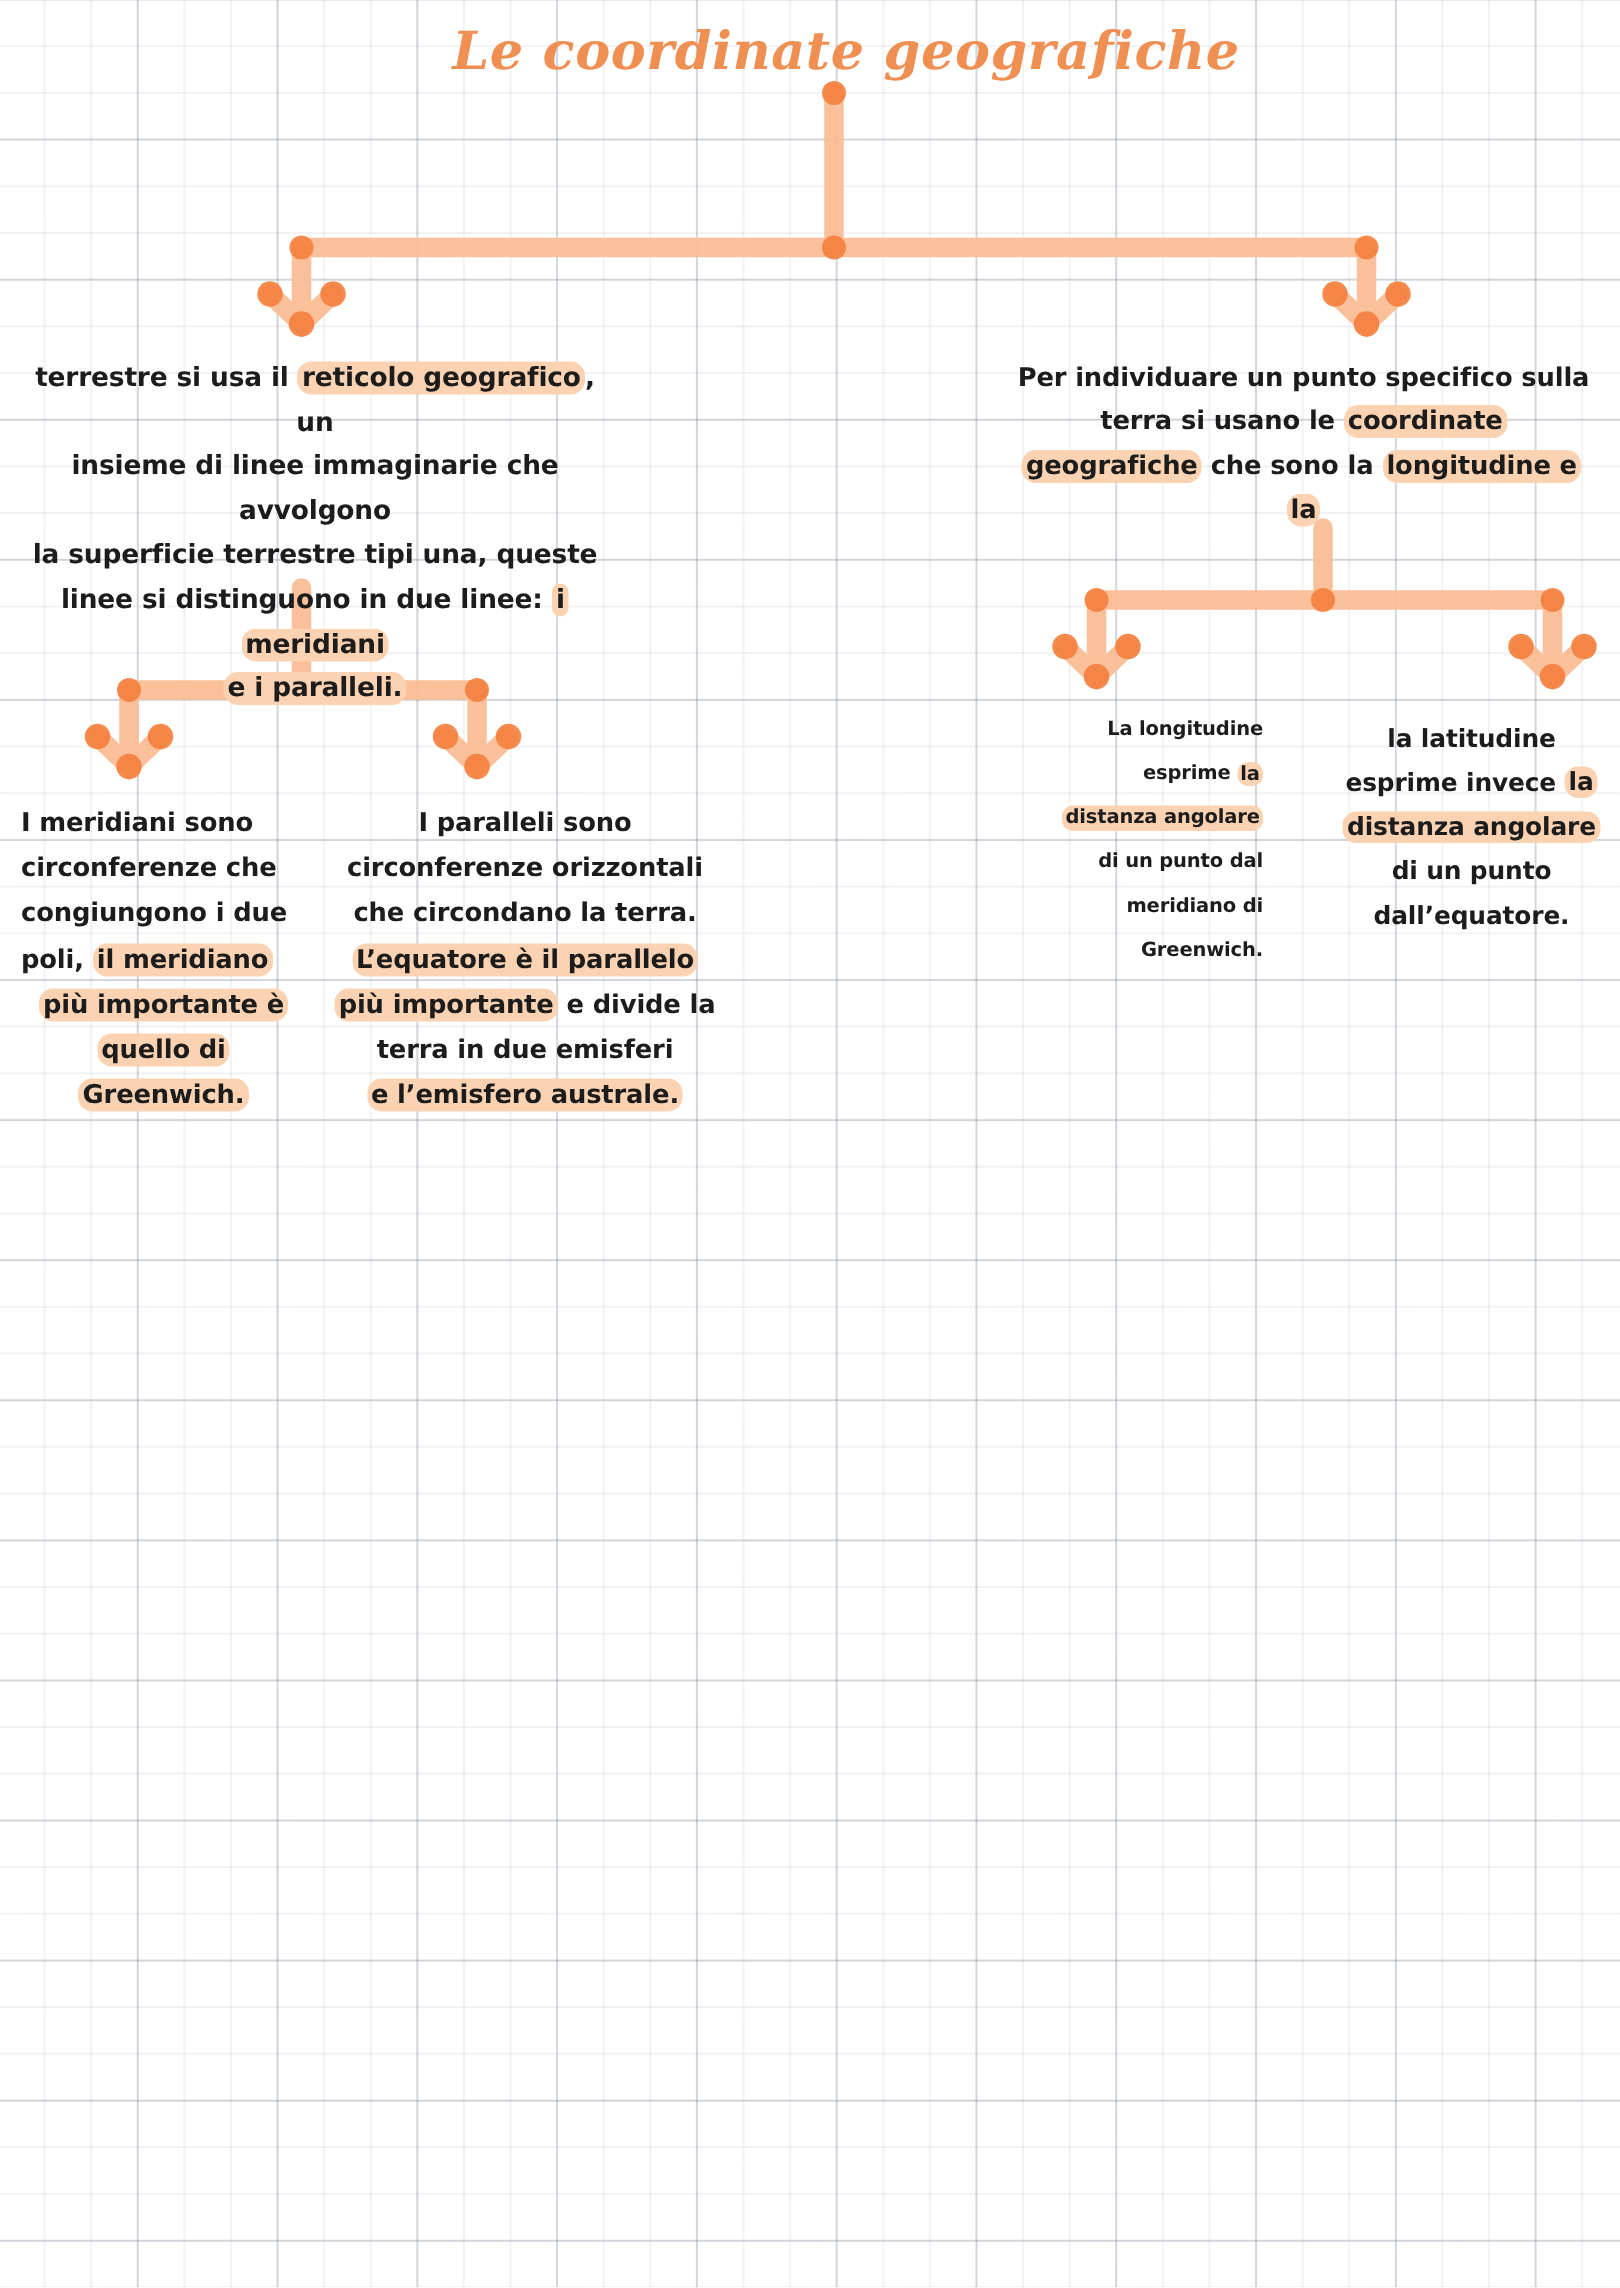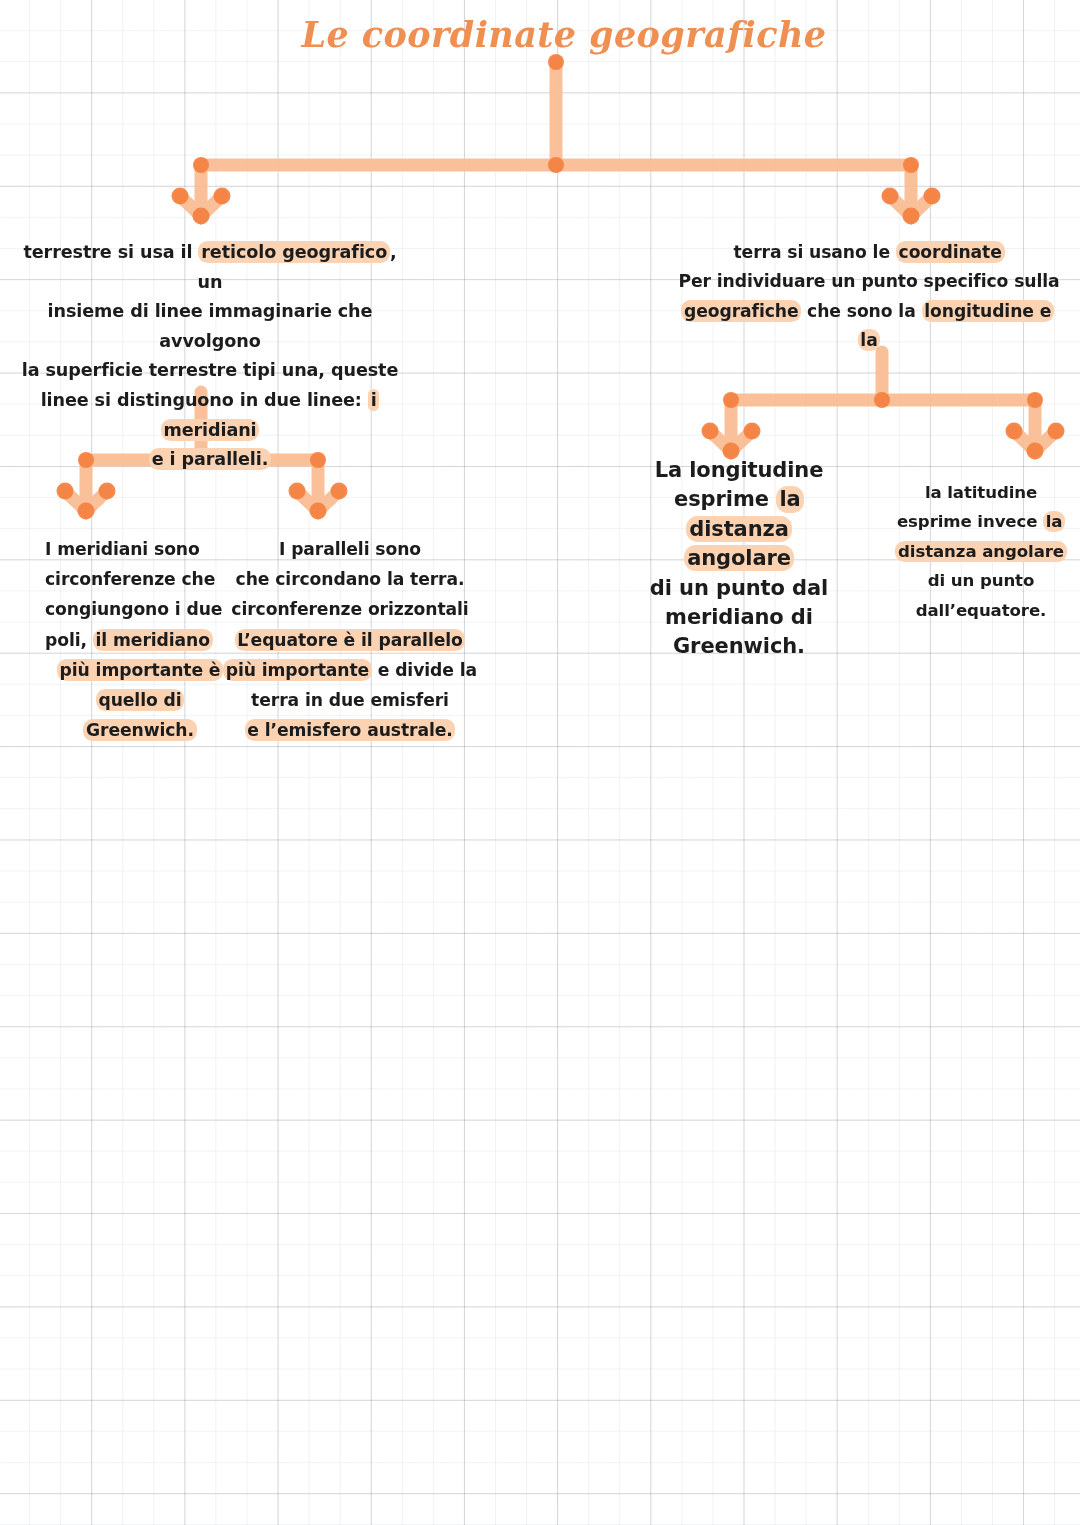--- a/index.html
+++ b/index.html
@@ -79,24 +79,24 @@
     font-weight: 700;
     font-size: 35px;
     letter-spacing: 0.4px;
     margin-left: 24px;
   }
 
   #node-reticolo   { left: 8px;   top: 238px; width: 404px; font-size: 17.6px; line-height: 29.6px; }
   #node-coordinate { left: 672px; top: 238px; width: 394px; font-size: 17.2px; line-height: 29.4px; }
   #node-meridiani  { left: 14px;  top: 534px; width: 190px; font-size: 17.2px; line-height: 30.2px; }
   #node-paralleli  { left: 216px; top: 534px; width: 268px; font-size: 17.2px; line-height: 30.2px; }
-  #node-longitudine{ left: 636px; top: 456px; width: 206px; font-size: 21px; line-height: 29.4px; }
+  #node-longitudine{ left: 636px; top: 472px; width: 206px; font-size: 13px; line-height: 29.4px; text-align: right; }
   #node-latitudine { left: 884px; top: 478px; width: 194px; font-size: 16.6px; line-height: 29.4px; }
 
-  #node-meridiani  { text-align: left; margin-left: 31px; }
+  #node-meridiani  { text-align: left; }
   #node-meridiani .ctr { text-align: center; }
 </style>
 </head>
 <body>
 
 <div id="grid-bg"></div>
 
 <svg id="connectors" viewBox="0 0 1080 1525" xmlns="http://www.w3.org/2000/svg">
   <g fill="none" stroke="#f9bd94" stroke-width="13" stroke-linecap="round" opacity="0.95">
 
@@ -163,37 +163,37 @@
 <div id="title">Le coordinate geografiche</div>
 
 <div class="node" id="node-reticolo">
     <p><span>terrestre si usa il </span><mark>reticolo geografico</mark><span>, un</span></p>
     <p><span>insieme di linee immaginarie che avvolgono</span></p>
     <p><span>la superficie terrestre tipi una, queste</span></p>
     <p><span>linee si distinguono in due linee: </span><mark>i meridiani</mark></p>
     <p><mark>e i paralleli.</mark></p>
   </div>
 <div class="node" id="node-coordinate">
+    <p><span>Per individuare un punto specifico sulla</span></p>
     <p><span>terra si usano le </span><mark>coordinate</mark></p>
-    <p><span>Per individuare un punto specifico sulla</span></p>
     <p><mark>geografiche</mark><span> che sono la </span><mark>longitudine e la</mark></p>
   </div>
 <div class="node" id="node-meridiani">
     <p><span>I meridiani sono</span></p>
     <p><span>circonferenze che</span></p>
     <p><span>congiungono i due</span></p>
     <p><span>poli, </span><mark>il meridiano</mark></p>
     <p class="ctr"><mark>più importante è</mark></p>
     <p class="ctr"><mark>quello di</mark></p>
     <p class="ctr"><mark>Greenwich.</mark></p>
   </div>
 <div class="node" id="node-paralleli">
     <p><span>I paralleli sono</span></p>
+    <p><span>circonferenze orizzontali</span></p>
     <p><span>che circondano la terra.</span></p>
-    <p><span>circonferenze orizzontali</span></p>
     <p><mark>L’equatore è il parallelo</mark></p>
     <p><mark>più importante</mark><span> e divide la</span></p>
     <p><span>terra in due emisferi</span></p>
     <p><mark>e l’emisfero australe.</mark></p>
   </div>
 <div class="node" id="node-longitudine">
     <p><span>La longitudine</span></p>
     <p><span>esprime </span><mark>la</mark></p>
     <p><mark>distanza angolare</mark></p>
     <p><span>di un punto dal</span></p>

